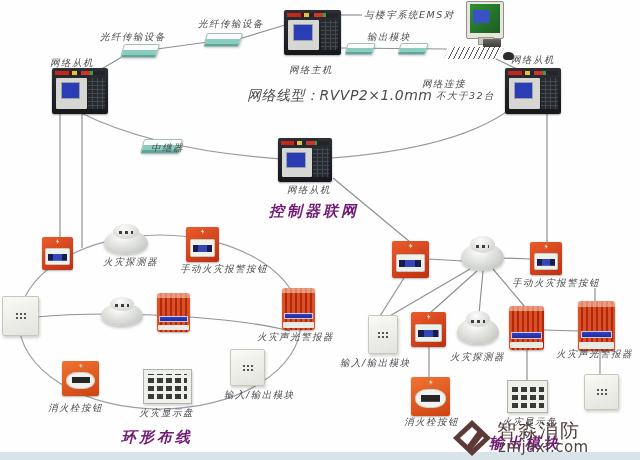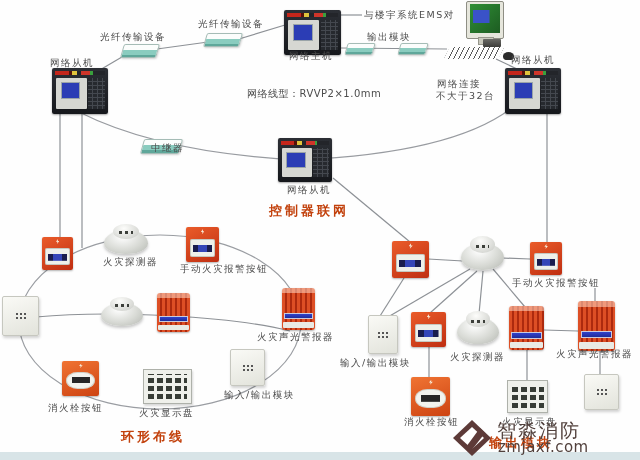--- a/index.html
+++ b/index.html
@@ -1,21 +1,21 @@
 <!DOCTYPE html>
 <html><head>
 <meta charset="utf-8">
 <style>
   html,body{margin:0;padding:0;background:#fff;}
   .stage{position:relative;width:640px;height:460px;background:#fefefe;overflow:hidden;
          font-family:"DejaVu Sans","Liberation Sans",sans-serif;}
   svg.wires{position:absolute;left:0;top:0;z-index:1;}
-  .lbl{position:absolute;z-index:3;font-size:9.5px;color:#4b4b4b;letter-spacing:1.5px;white-space:nowrap;}
-  .lbl.sm{letter-spacing:.5px;font-size:10px;}
-  .lbl.b{font-weight:bold;font-size:13px;color:#c2410c;letter-spacing:3px;}
+  .lbl{position:absolute;z-index:3;font-size:9.5px;color:#4b4b4b;letter-spacing:1.5px;white-space:nowrap;font-style:italic;}
+  .lbl.sm{letter-spacing:.5px;font-size:14px;}
+  .lbl.b{font-weight:bold;font-size:15px;color:#701a75;letter-spacing:3px;}
   .dev{position:absolute;z-index:2;}
 
   
   .ctrl{background:linear-gradient(180deg,#2c2f35,#16181c);border-radius:2px;box-shadow:0 1px 2px rgba(0,0,0,.35);}
   .ctrl::before{content:"";position:absolute;left:3px;right:3px;top:3px;height:4px;
     background:linear-gradient(90deg,#c4261b 0 28%,#571109 28% 34%,#e0c43c 34% 44%,#23252a 44% 52%,#cf352a 52% 70%,#3aa03c 70% 76%,#23252a 76% 100%);}
   .ctrl::after{content:"";position:absolute;right:3px;top:10px;width:30%;bottom:5px;background:#26292e;
     background-image:repeating-linear-gradient(0deg,transparent 0 3px,#44484f 3px 4px),
                      repeating-linear-gradient(90deg,transparent 0 4px,#44484f 4px 5px);}
   .ctrl .scr{position:absolute;left:4px;top:10px;width:55%;bottom:5px;background:#d6d7d2;border-radius:1px;display:block;}
@@ -124,26 +124,26 @@
     <path d="M429 347 L429 378"></path>
     <path d="M527 350 L527 381"></path>
     <path d="M544 330 L578 331"></path>
     <path d="M595 288 L595 302"></path>
     <path d="M600 351 L600 374"></path>
   </svg>
 
   <div class="lbl" style="left:100px;top:31px">光纤传输设备</div>
   <div class="lbl" style="left:198px;top:18px">光纤传输设备</div>
   <div class="lbl" style="left:50px;top:57px">网络从机</div>
-  <div class="lbl" style="left:289px;top:50px">网络主机</div>
+  <div class="lbl" style="left:289px;top:64px">网络主机</div>
   <div class="lbl" style="left:364px;top:9px">与楼宇系统EMS对</div>
   <div class="lbl" style="left:367px;top:31px">输出模块</div>
   <div class="lbl" style="left:511px;top:54px">网络从机</div>
   <div class="lbl sm" style="left:247px;top:87px">网络线型：RVVP2×1.0mm</div>
-  <div class="lbl" style="left:437px;top:78px">网络连接</div>
+  <div class="lbl" style="left:422px;top:78px">网络连接</div>
   <div class="lbl" style="left:436px;top:90px">不大于32台</div>
   <div class="lbl" style="left:151px;top:142px">中继器</div>
   <div class="lbl" style="left:287px;top:184px">网络从机</div>
   <div class="lbl b" style="left:269px;top:202px">控制器联网</div>
 
   <div class="lbl" style="left:103px;top:256px">火灾探测器</div>
   <div class="lbl" style="left:180px;top:263px">手动火灾报警按钮</div>
   <div class="lbl" style="left:257px;top:331px">火灾声光警报器</div>
   <div class="lbl" style="left:224px;top:389px">输入/输出模块</div>
   <div class="lbl" style="left:48px;top:402px">消火栓按钮</div>

